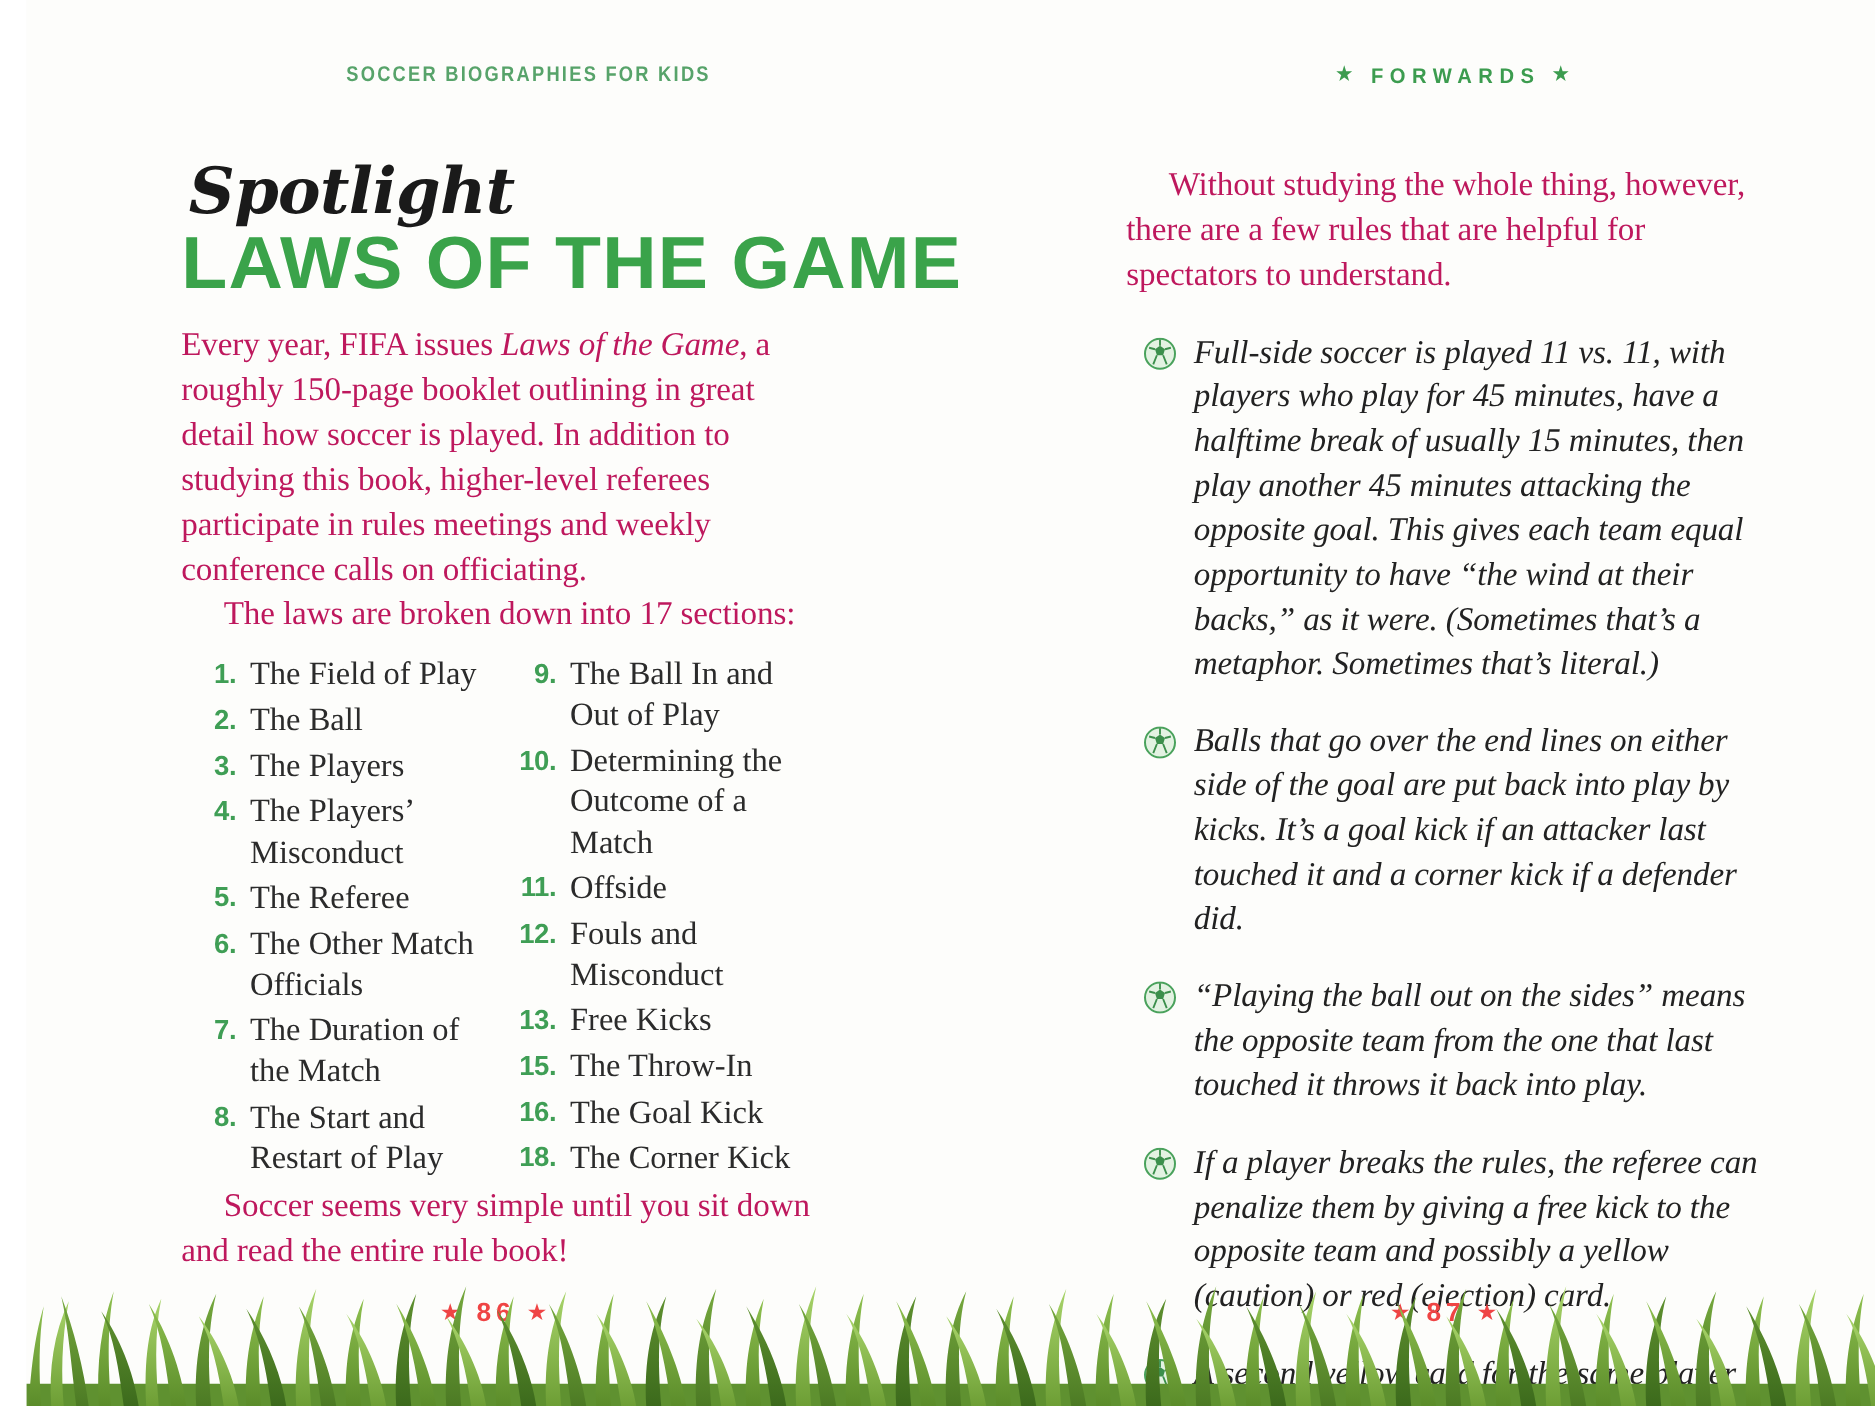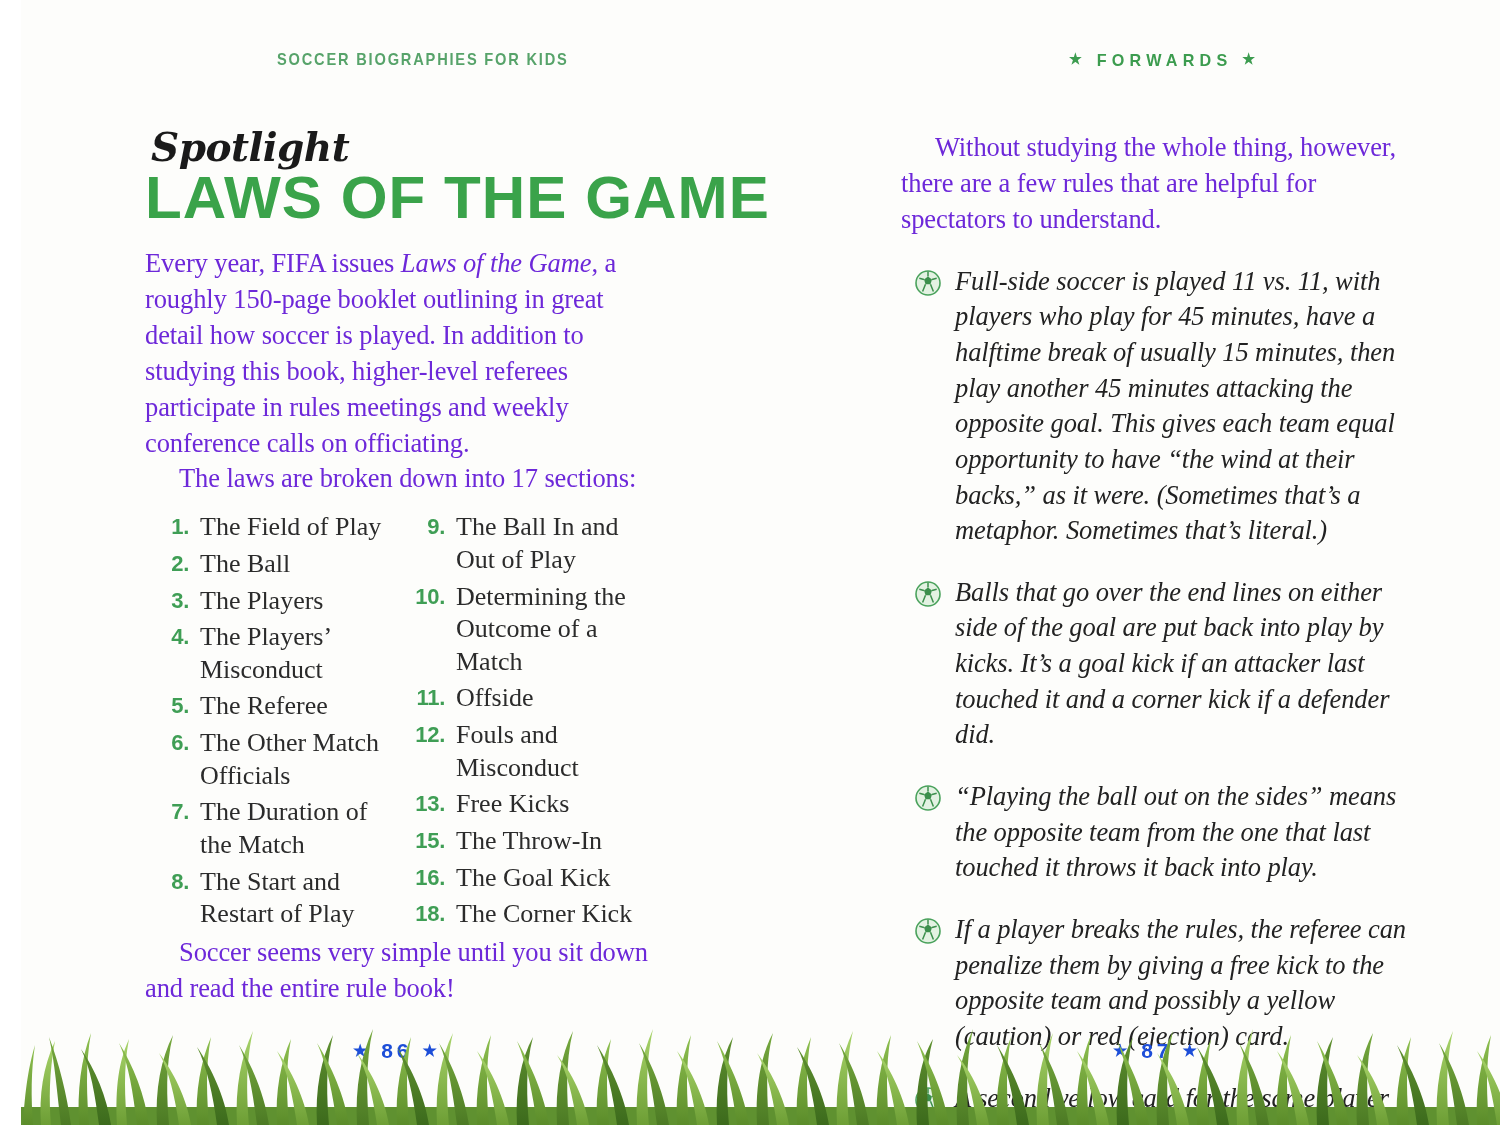--- a/index.html
+++ b/index.html
@@ -52,21 +52,21 @@
     left: 880px;
     top: 130px;
     width: 505px;
   }
 
   
   .spotlight {
     font-family: "DejaVu Serif", serif;
     font-style: italic;
     font-weight: 700;
-    font-size: 39px;
+    font-size: 51px;
     color: #1a1a1a;
     letter-spacing: -0.5px;
     line-height: 1.0;
     margin: 0 0 2px 6px;
   }
   .bigtitle {
     font-family: "Liberation Sans Narrow", "Liberation Sans", sans-serif;
     font-weight: 700;
     font-size: 59px;
     line-height: 1.0;
@@ -75,21 +75,21 @@
     transform: scaleX(1.02);
     transform-origin: left center;
     margin: 0 0 18px 0;
     white-space: nowrap;
   }
 
   
   p.body {
     font-size: 26.5px;
     line-height: 1.355;
-    color: #6d28d9;
+    color: #be185d;
     margin: 0;
     letter-spacing: -0.1px;
   }
   p.body.indent { text-indent: 34px; }
   p.body em { font-style: italic; }
 
   
   .laws {
     display: flex;
     margin: 14px 0 0 0;
@@ -141,21 +141,21 @@
     letter-spacing: -0.1px;
   }
 
   
   .folio {
     position: absolute;
     bottom: 62px;
     font-family: "Liberation Sans Narrow", "Liberation Sans", sans-serif;
     font-weight: 700;
     font-size: 21px;
-    color: #1d4ed8;
+    color: #ef4444;
     letter-spacing: 4px;
     white-space: nowrap;
   }
   .folio .star { font-size: 16px; vertical-align: 2px; }
   .folio-left { left: 332px; }
   .folio-right { left: 1092px; }
 
   
   .grass {
     position: absolute;

